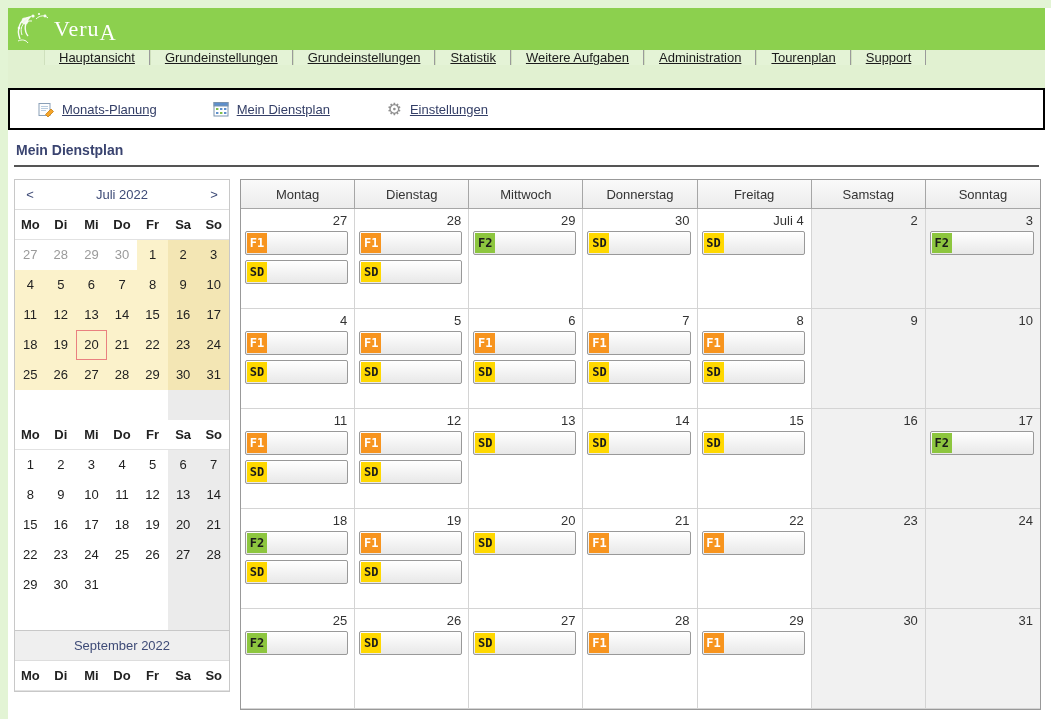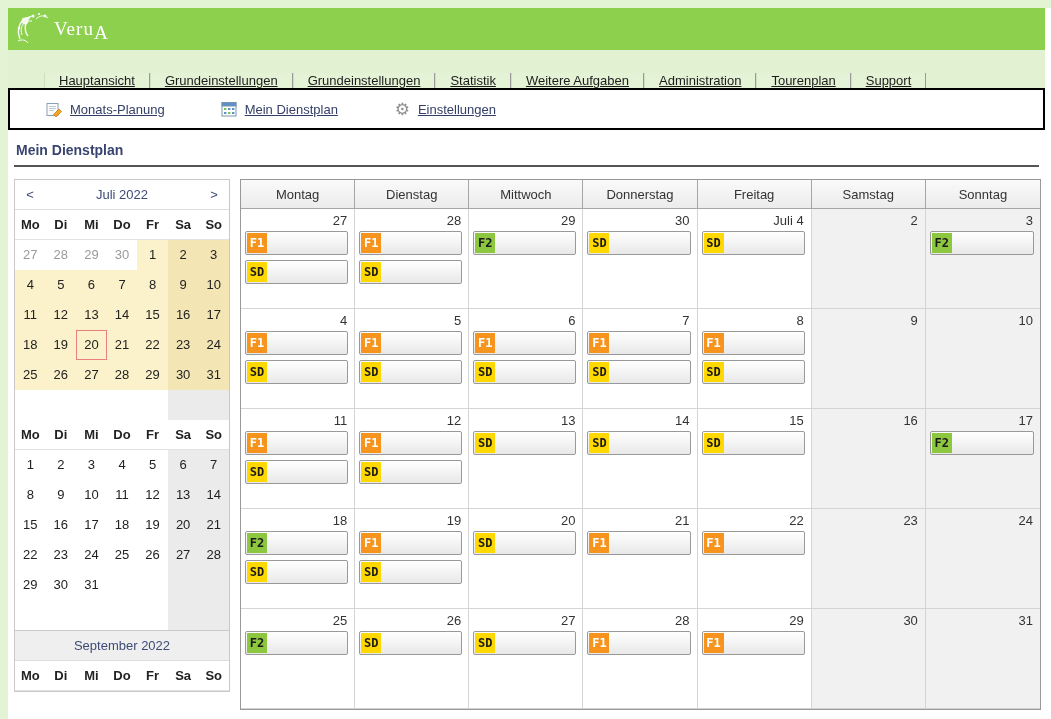--- a/index.html
+++ b/index.html
@@ -5,36 +5,36 @@
   html,body{margin:0;padding:0;width:1051px;height:719px;overflow:hidden;
     font-family:"Liberation Sans",sans-serif;font-size:13px;color:#222;background:#fff;}
   .frame-top{position:absolute;left:0;top:0;width:1051px;height:8px;background:#E3F4D5;}
   .frame-left{position:absolute;left:0;top:0;width:8px;height:719px;background:#E3F4D5;}
   .page{position:absolute;left:8px;top:8px;width:1037px;height:711px;background:#fff;}
 
   
   .appbar{height:42px;background:#8CD04E;display:flex;align-items:center;padding-left:6px;}
   .logo{display:flex;align-items:center;color:#fff;}
   .flourish{margin-right:2px;opacity:.95;}
-  .logo-text{font-family:"Liberation Serif",serif;font-size:19px;letter-spacing:1px;line-height:1;}
+  .logo-text{font-family:"Liberation Serif",serif;font-size:22px;letter-spacing:1px;line-height:1;}
   .logo-a{display:inline-block;position:relative;top:4px;font-size:1.02em;}
 
   
-  .tabstrip{height:38px;background:#E1F1D1;display:flex;align-items:flex-end;position:relative;padding-left:36px;}
+  .tabstrip{height:38px;background:#E1F1D1;display:flex;align-items:flex-start;position:relative;padding-left:36px;}
   .tab{display:flex;align-items:center;padding:0 14px;border-right:1px solid #9a9a9a;
        border-left:1px solid #cfe0bd;background:#E4F3D6;cursor:pointer;}
   .tab .lbl{text-decoration:underline;color:#1c1c1c;}
   .tab.active{background:#fff;border:2px solid #000;border-bottom:none;margin-bottom:-2px;
        position:relative;z-index:3;}
   .tab.active .lbl{text-decoration:none;font-weight:bold;}
 
   
   .toolbar{height:38px;background:#fff;border-top:2px solid #000;border-bottom:2px solid #000;
        border-left:2px solid #000;border-right:2px solid #000;display:flex;align-items:center;
-       padding-left:36px;gap:56px;position:relative;z-index:1;}
+       padding-left:28px;gap:56px;position:relative;z-index:1;}
   .tool{display:flex;align-items:center;gap:7px;color:#333E66;cursor:pointer;}
   .tool .tlbl{text-decoration:underline;}
   .ticon{width:17px;height:17px;display:inline-flex;align-items:center;justify-content:center;}
   .gearglyph{font-size:17px;color:#909090;line-height:1;}
 
   
   .content{padding:12px 6px 0 6px;}
   .ptitle{color:#3A4470;font-weight:bold;font-size:14px;margin:0 0 7px 2px;}
   .prule{border:none;border-top:2px solid #555;margin:0 0 12px 0;}
   .cols{display:flex;align-items:flex-start;}

